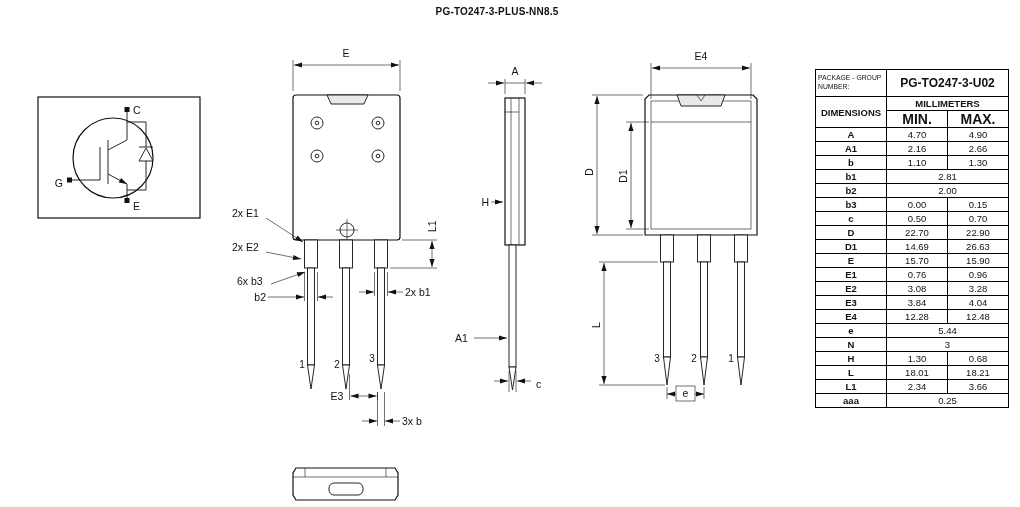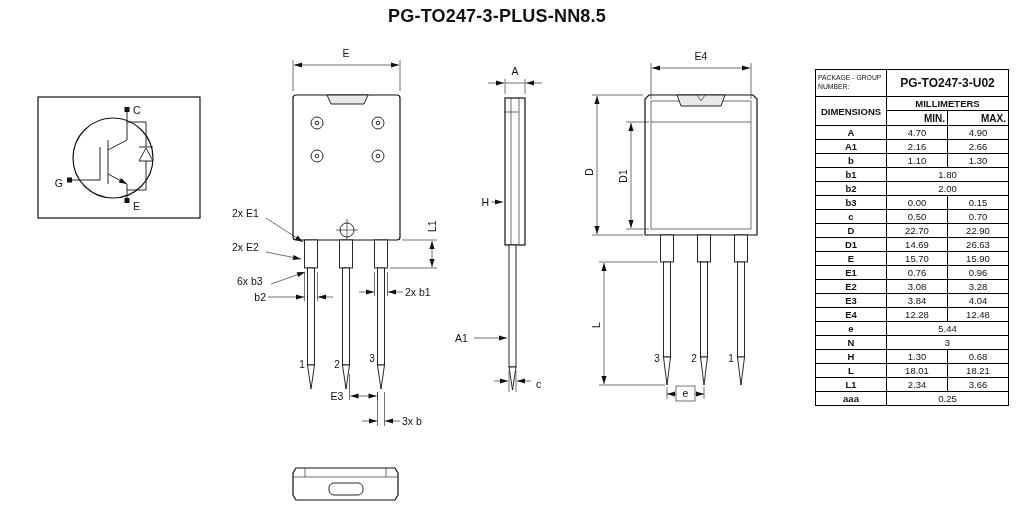--- a/index.html
+++ b/index.html
@@ -1,33 +1,33 @@
 <!DOCTYPE html>
 <html><head>
 <meta charset="utf-8">
 <style>
   * { margin:0; padding:0; box-sizing:border-box; }
   html,body { width:1020px; height:507px; background:#fff; font-family:"Liberation Sans",sans-serif; position:relative; overflow:hidden; }
-  .page-title { position:absolute; top:6px; left:0; width:994px; text-align:center; font-size:18px; font-weight:bold; color:#111; letter-spacing:0.2px; }
+  .page-title { position:absolute; top:6px; left:0; width:994px; text-align:center; font-size:10px; font-weight:bold; color:#111; letter-spacing:0.2px; }
   svg.drawing { position:absolute; top:0; left:0; }
   .ln line, .ln rect, .ln circle, .ln path, .ln polygon, .ln polyline { stroke:#111; stroke-width:0.9; fill:none; }
   .ln .fillw { fill:#fff; }
   .ln .fillg { fill:#e9e9e9; }
   .ln .thick { stroke-width:1.2; }
   .thin line, .thin rect, .thin path, .thin polygon, .thin polyline, .ln .thin { stroke-width:0.6; }
   .ln .solid { fill:#111; stroke:none; }
   svg text { font-family:"Liberation Sans", sans-serif; font-size:10.5px; fill:#111; stroke:none !important; }
   svg text.pin { font-size:10px; }
   .dim-table-wrap { position:absolute; left:815px; top:69px; }
   table.dim-table { border-collapse:collapse; background:#fff; table-layout:fixed; }
   .dim-table td { border:1px solid #000; font-size:9.5px; text-align:center; padding:0 2px; height:14px; color:#111; overflow:hidden; }
   .dim-table .pkg-label { font-size:6.8px; text-align:left; white-space:pre-line; line-height:1.3; height:27px; vertical-align:middle; }
   .dim-table .pkg-value { font-weight:bold; font-size:12px; }
   .dim-table .hdr { font-weight:bold; font-size:9.5px; }
-  .dim-table .minmax { font-weight:bold; font-size:10px; height:15px;text-align:right; }
+  .dim-table .minmax { font-weight:bold; font-size:14px; height:15px; }
   .dim-table .dimname { font-weight:bold; }
 </style>
 </head>
 <body>
 
 <div class="page-title">PG-TO247-3-PLUS-NN8.5</div>
 
 <svg class="drawing" width="1020" height="507" viewBox="0 0 1020 507">
   <defs>
     <marker id="ae" markerWidth="10" markerHeight="8" refX="8.6" refY="3" orient="auto" markerUnits="userSpaceOnUse">
@@ -274,21 +274,21 @@
           <td>2.16</td>
           <td>2.66</td>
         </tr>
       <tr>
           <td class="dimname">b</td>
           <td>1.10</td>
           <td>1.30</td>
         </tr>
       <tr>
           <td class="dimname">b1</td>
-          <td colspan="2">1.80</td>
+          <td colspan="2">2.81</td>
         </tr>
       <tr>
           <td class="dimname">b2</td>
           <td colspan="2">2.00</td>
         </tr>
       <tr>
           <td class="dimname">b3</td>
           <td>0.00</td>
           <td>0.15</td>
         </tr>

